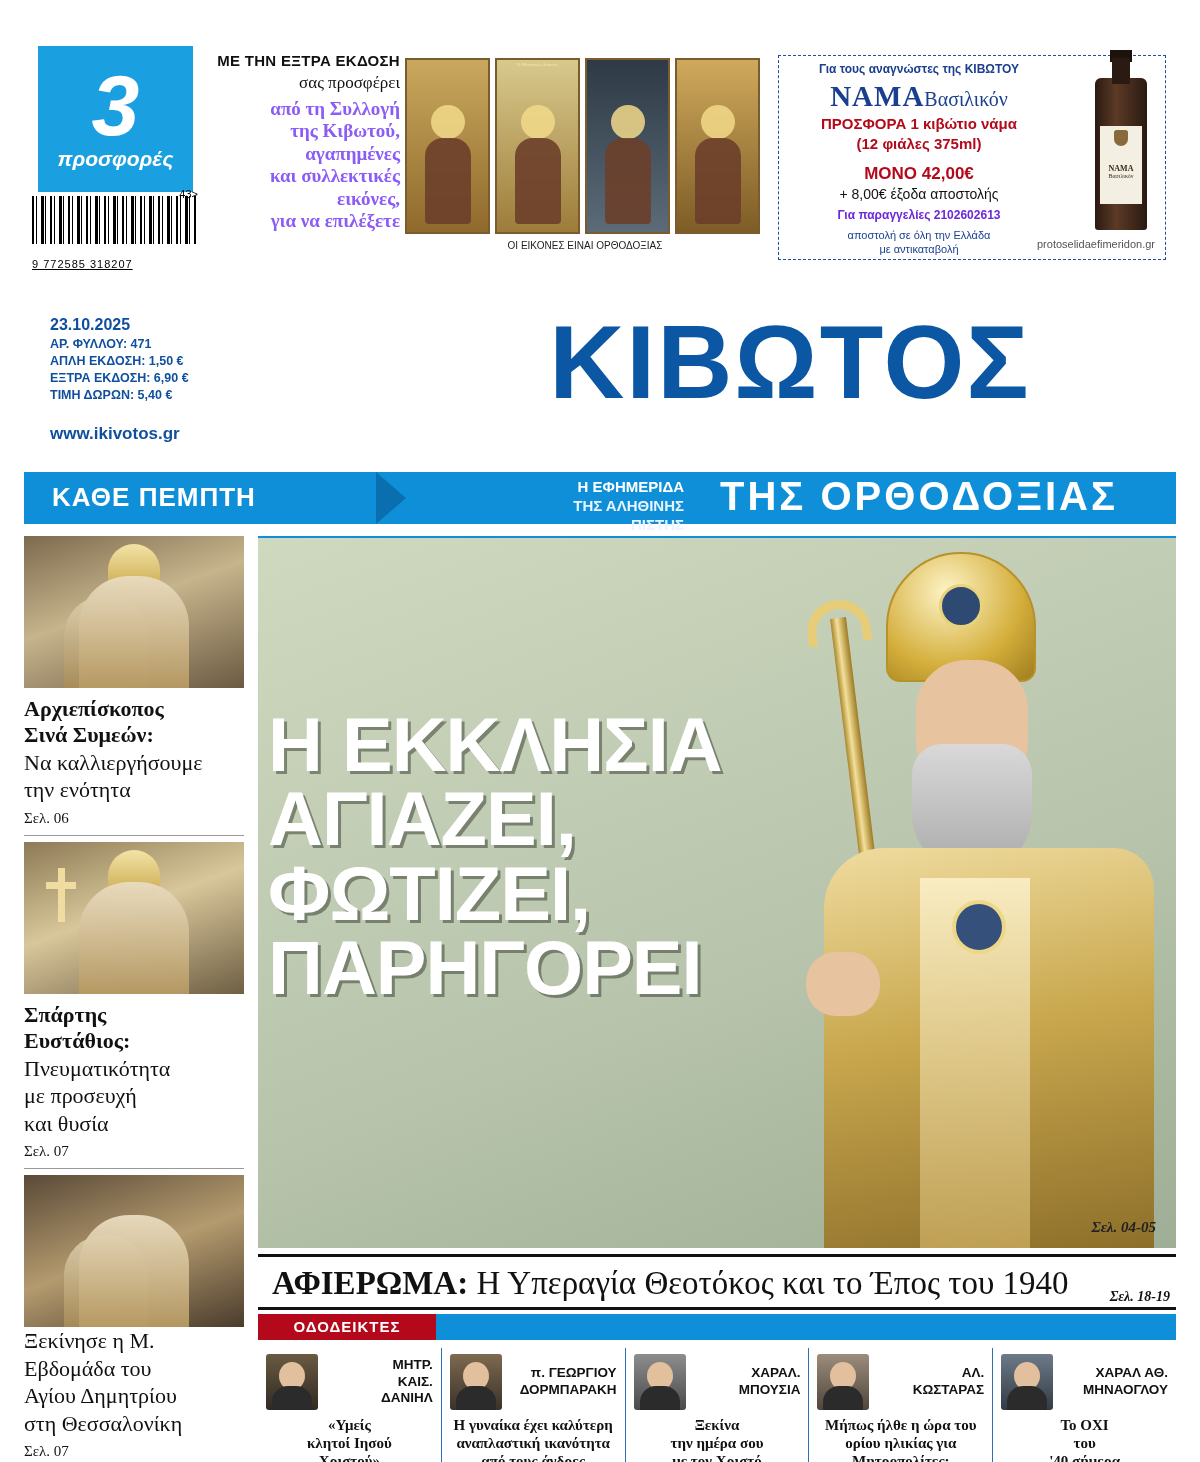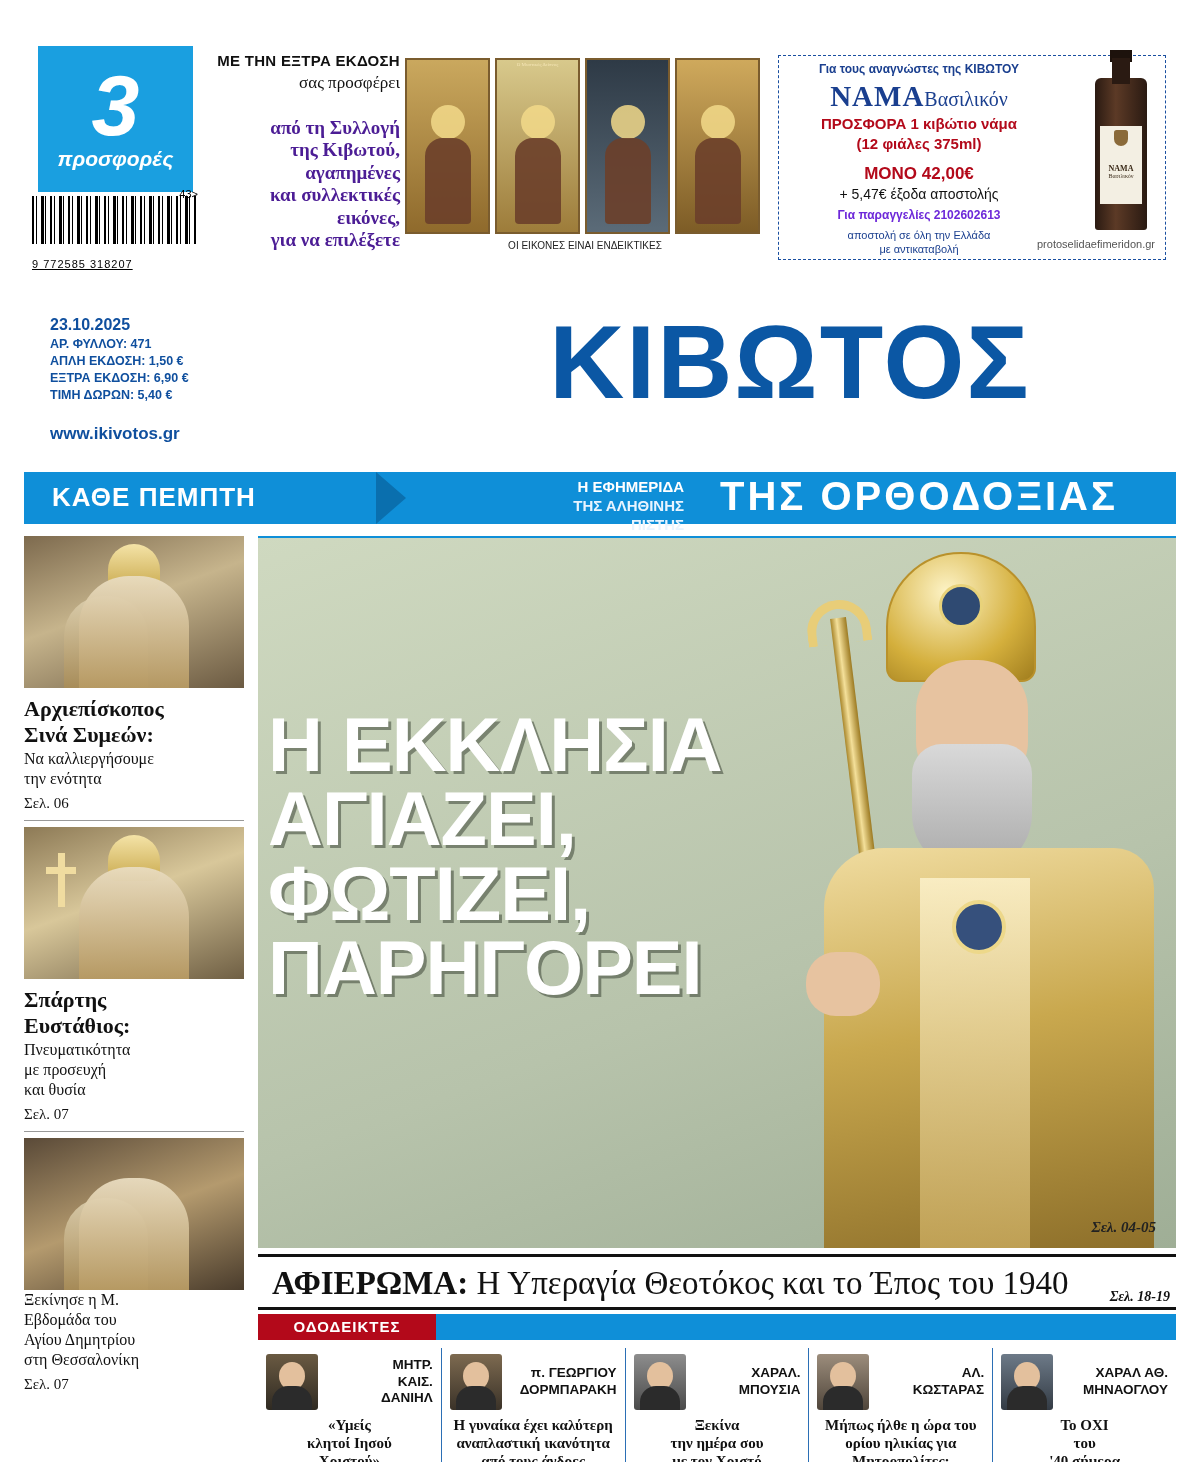--- a/index.html
+++ b/index.html
@@ -31,21 +31,21 @@
       repeating-linear-gradient(90deg,#000 0 2px, #fff 2px 4px, #000 4px 5px, #fff 5px 9px,
       #000 9px 12px, #fff 12px 13px, #000 13px 14px, #fff 14px 18px);
   }
   .barcode .code { font-family:"Liberation Sans", sans-serif; font-size:11px; letter-spacing:1px; margin-top:14px; }
   .barcode .issn { position:absolute; right:-2px; top:-8px; font-family:"Liberation Sans", sans-serif; font-size:11px; }
 
   .promo-text { position:absolute; left:205px; top:52px; width:195px; text-align:right;
     font-family:"Liberation Serif", serif; }
   .promo-text .l1 { font-family:"Liberation Sans", sans-serif; font-weight:bold; font-size:15px; letter-spacing:0.3px; color:#111; }
   .promo-text .l2 { font-size:17px; color:#111; margin-top:4px; }
-  .promo-text .l3 { font-size:19px; font-weight:bold; line-height:1.18; margin-top:24px; color:#4c1d95; }
+  .promo-text .l3 { font-size:19px; font-weight:bold; line-height:1.18; margin-top:5px; color:#8b5cf6; }
 
   .icons { position:absolute; left:405px; top:58px; width:360px; height:180px; display:flex; gap:5px; }
   .icon-card { width:85px; height:176px; border:2px solid #7a5c2e; position:relative; overflow:hidden; }
   .ic1 { background:linear-gradient(#caa85e,#8f6a2c); }
   .ic2 { background:linear-gradient(#d8c98c,#9d7c3a); }
   .ic3 { background:linear-gradient(#2e3a46,#5b6b78); }
   .ic4 { background:linear-gradient(#cfa95c,#7d5c26); }
   .icon-card .halo { position:absolute; left:50%; top:26%; width:34px; height:34px; margin-left:-17px;
     border-radius:50%; background:#f2d98a; opacity:.85; }
   .icon-card .body { position:absolute; left:50%; bottom:8px; width:46px; height:86px; margin-left:-23px;
@@ -122,21 +122,21 @@
     background:linear-gradient(#e9dcc0,#b79a63); border-radius:50px 50px 0 0; opacity:.95; }
   .lc-photo .fig2 { position:absolute; left:18%; bottom:0; width:84px; height:92px;
     background:linear-gradient(#ddd0b0,#a98d58); border-radius:40px 40px 0 0; opacity:.9; }
   .lc-photo .mitre { position:absolute; left:50%; top:8px; margin-left:-26px; width:52px; height:46px;
     background:linear-gradient(#f4e3a7,#c9a94d); border-radius:26px 26px 8px 8px; }
   .lc-photo .cross { position:absolute; left:22px; top:26px; width:30px; height:54px; }
   .lc-photo .cross:before { content:""; position:absolute; left:12px; top:0; width:7px; height:54px; background:#f0dca0; }
   .lc-photo .cross:after { content:""; position:absolute; left:0; top:14px; width:30px; height:7px; background:#f0dca0; }
   .lc-title { font-family:"Liberation Serif", serif; font-size:22px; font-weight:bold; line-height:1.2;
     margin-top:8px; color:#111; }
-  .lc-sub { font-family:"Liberation Serif", serif; font-size:16px; line-height:1.25; color:#111; }
+  .lc-sub { font-family:"Liberation Serif", serif; font-size:22px; line-height:1.25; color:#111; }
   .lc-page { font-family:"Liberation Serif", serif; font-size:15px; color:#111; margin-top:6px;
     padding-bottom:8px; border-bottom:1px solid #999; }
   .lc-page.nb { border-bottom:none; }
 
   
   .main { position:absolute; left:234px; top:0; width:918px; height:712px;
     background:linear-gradient(160deg,#cfd9c0,#b7c3ab 60%,#9fae96); overflow:hidden; border-top:2px solid #0f8fd8; }
   .kicker { position:absolute; left:22px; top:18px; width:600px;
     font-family:"Liberation Sans", sans-serif; font-weight:bold; font-style:italic; font-size:23px;
     line-height:1.3; color:#111; }
@@ -241,32 +241,32 @@
       </div>
       <div class="icon-card ic3">
           <div class="halo"></div>
           <div class="body"></div>
         </div>
       <div class="icon-card ic4">
           <div class="halo"></div>
           <div class="body"></div>
         </div>
     </div>
-    <div class="icons-note">ΟΙ ΕΙΚΟΝΕΣ ΕΙΝΑΙ ΕΝΔΕΙΚΤΙΚΕΣ</div>
+    <div class="icons-note">ΟΙ ΕΙΚΟΝΕΣ ΕΙΝΑΙ ΟΡΘΟΔΟΞΙΑΣ</div>
 
     <div class="namabox">
       <div class="inner">
         <div class="nama-l1">Για τους αναγνώστες της ΚΙΒΩΤΟΥ</div>
         <div class="nama-title">
           <span class="big">ΝΑΜΑ</span><span class="small">Βασιλικόν</span>
         </div>
         <div class="nama-off" style="white-space:pre-line">ΠΡΟΣΦΟΡΑ 1 κιβώτιο νάμα
 (12 φιάλες 375ml)</div>
         <div class="nama-price">ΜΟΝΟ 42,00€</div>
-        <div class="nama-ship">+ 5,47€ έξοδα αποστολής</div>
+        <div class="nama-ship">+ 8,00€ έξοδα αποστολής</div>
         <div class="nama-order">Για παραγγελίες 2102602613</div>
         <div class="nama-foot" style="white-space:pre-line">αποστολή σε όλη την Ελλάδα
 με αντικαταβολή</div>
 
         <div class="bottle">
           <div class="cap2"></div>
             <div class="neck"></div>
           <div class="label">
             <div class="crest"></div>
             <div class="t1">ΝΑΜΑ</div>

